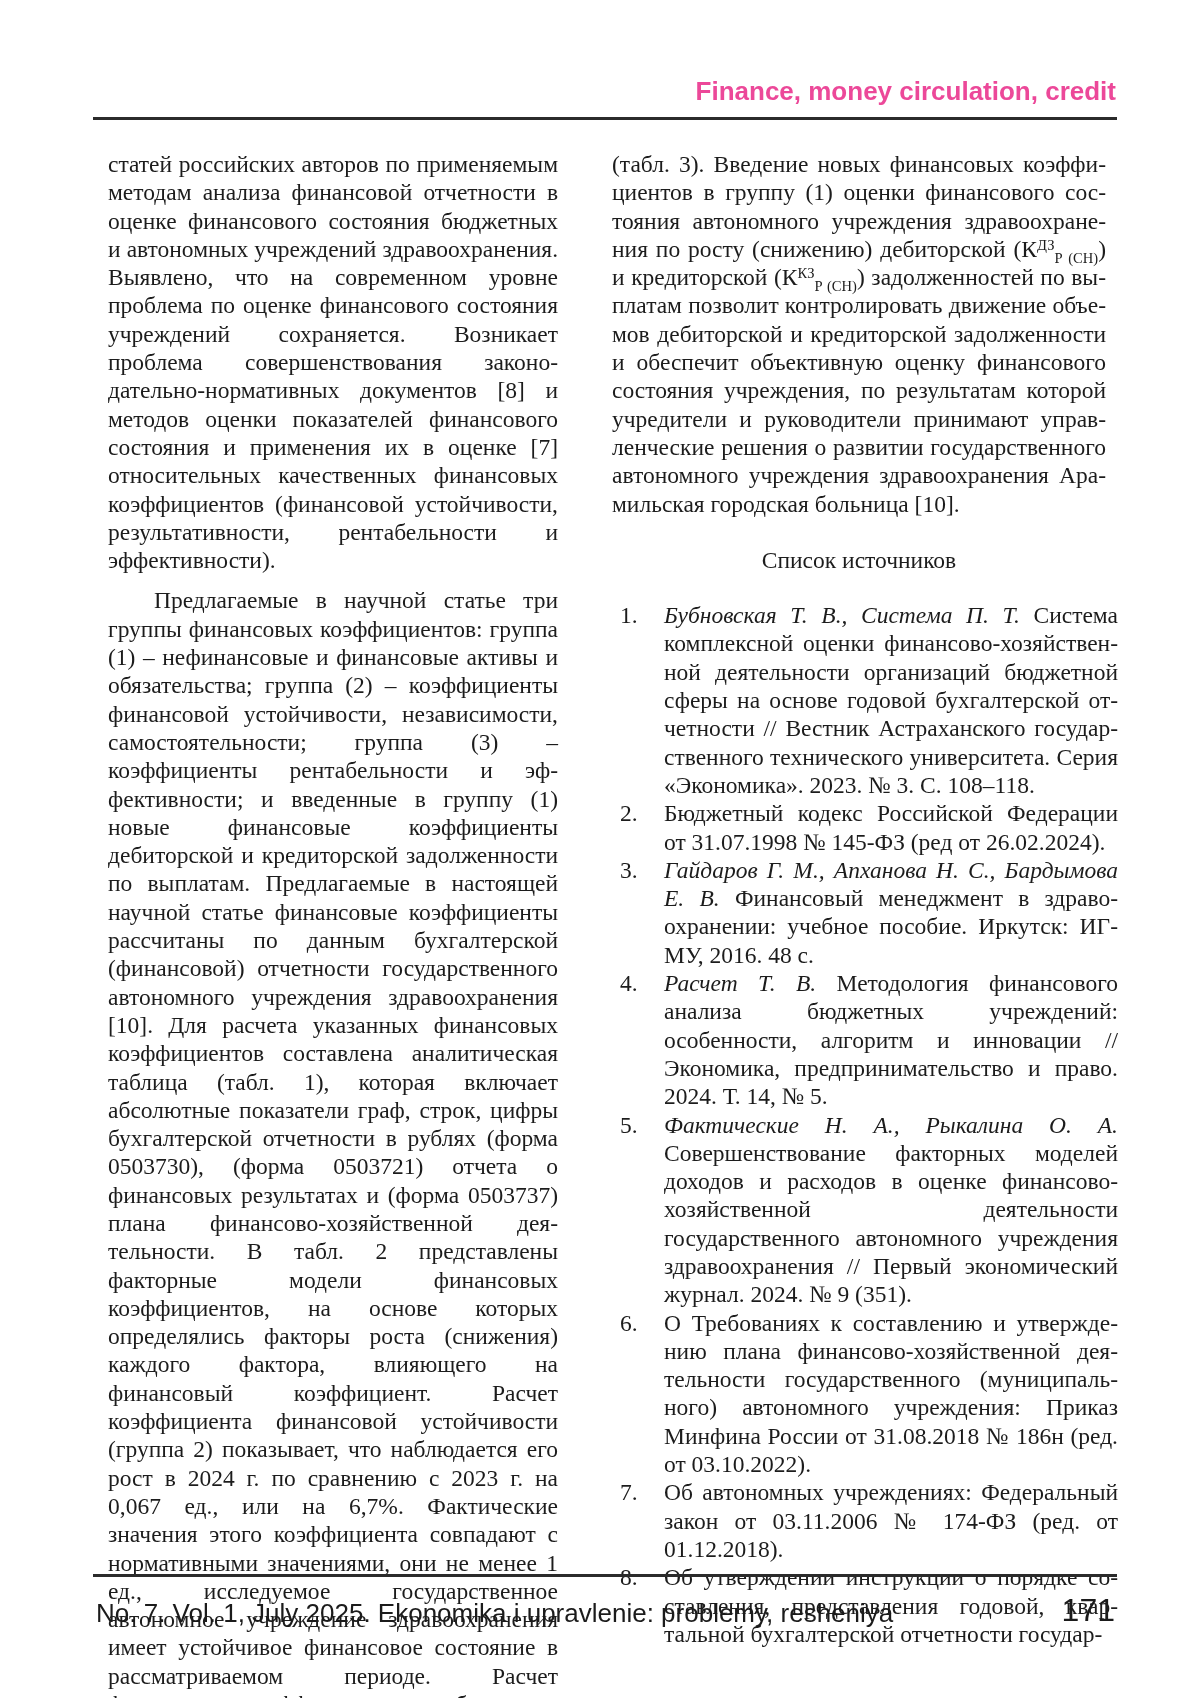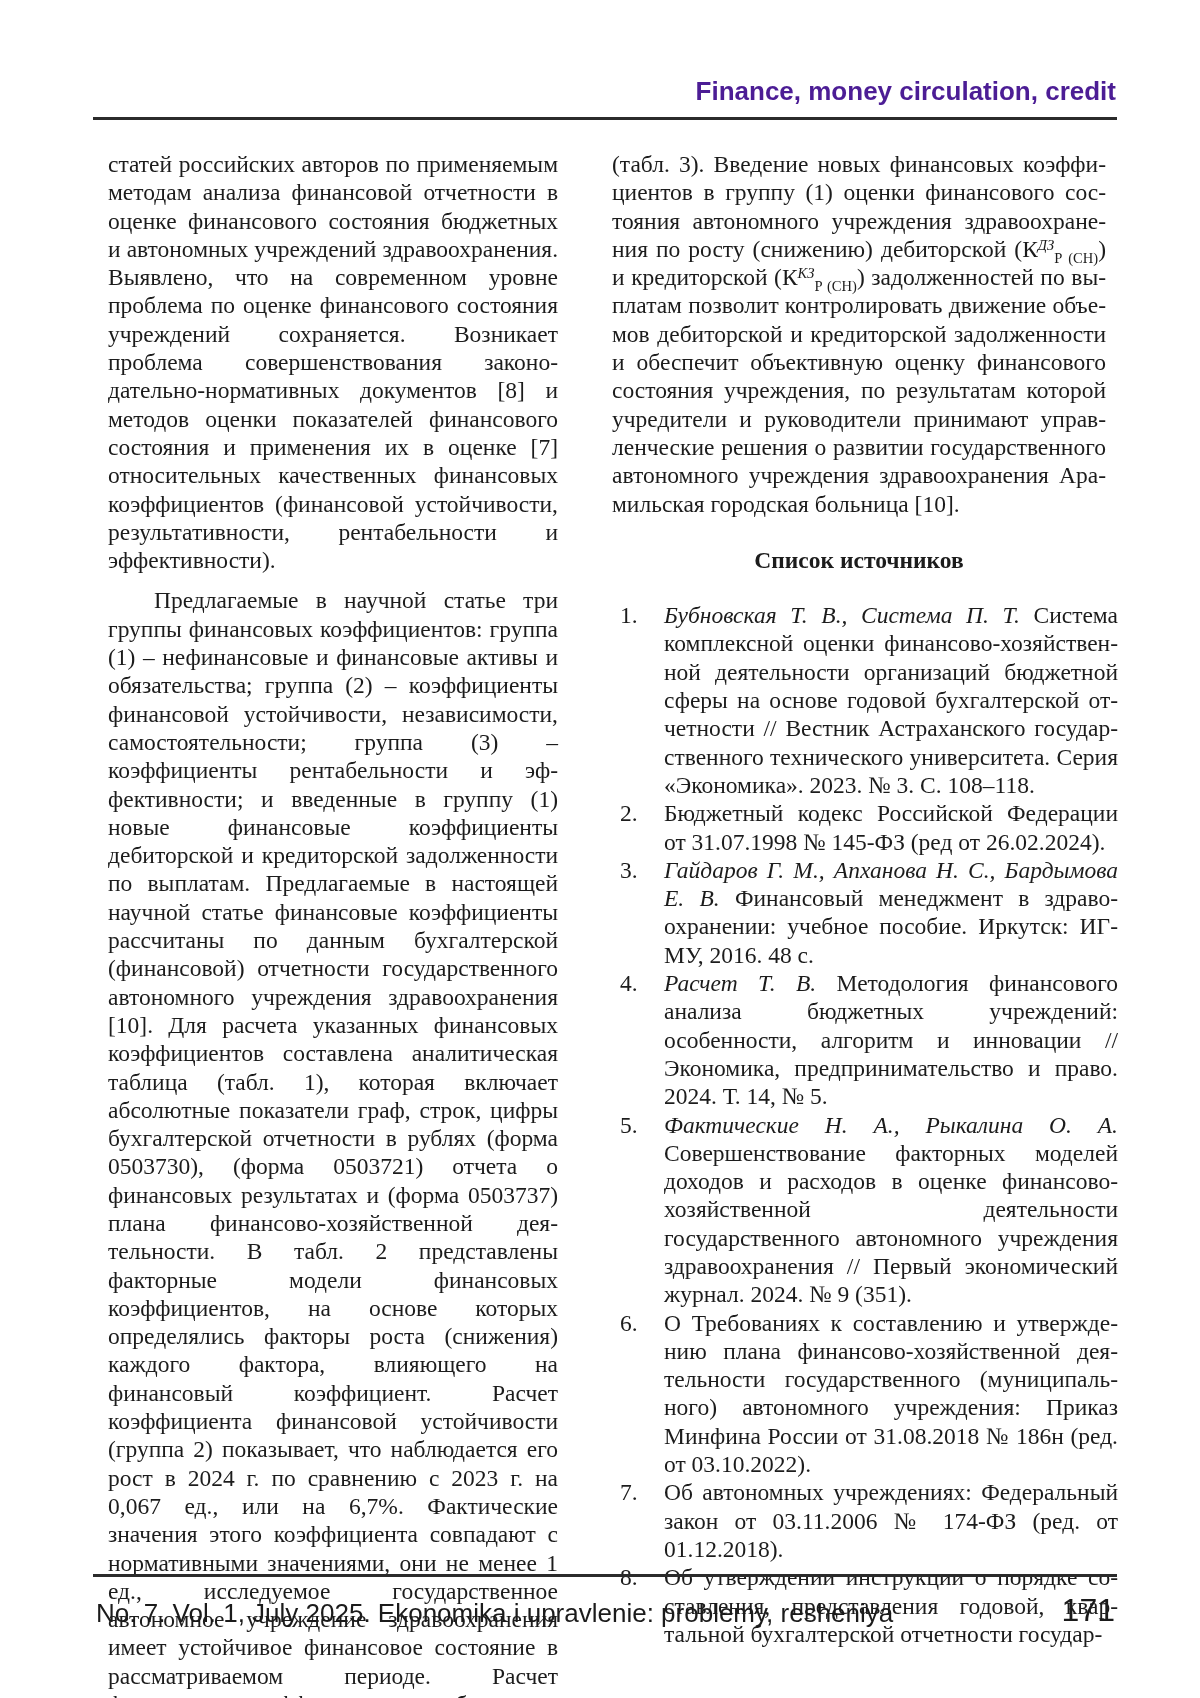--- a/index.html
+++ b/index.html
@@ -14,21 +14,21 @@
     overflow: hidden;
   }
   .running-head {
     position: absolute;
     top: 76px;
     right: 84px;
     font-family: "Liberation Sans", sans-serif;
     font-weight: bold;
     font-size: 26px;
     letter-spacing: 0px;
-    color: #4c1d95;
+    color: #ec4899;
   }
   .header-rule {
     position: absolute;
     top: 117px;
     left: 93px;
     right: 83px;
     height: 3px;
     background: #2b2b2b;
   }
   .columns {
@@ -46,26 +46,26 @@
     font-size: 23.5px;
     line-height: 28.3px;
     text-align: justify;
     hyphens: manual;
   }
   .indent { text-indent: 46px; }
   .sup-sc, .sub-sc {
     font-size: 0.62em;
     line-height: 0;
   }
-  .sup-sc { vertical-align: 7px; font-style: italic; }
+  .sup-sc { vertical-align: 7px; }
   .sub-sc { vertical-align: -6px; }
   .refs-heading {
     margin: 28px 0 27px 0;
     text-align: center;
-    font-weight: bold;
+    font-weight: normal;
     font-size: 23.5px;
     line-height: 28.3px;
   }
   .ref-row {
     display: flex;
     align-items: flex-start;
   }
   .ref-num {
     flex: none;
     width: 44px;

